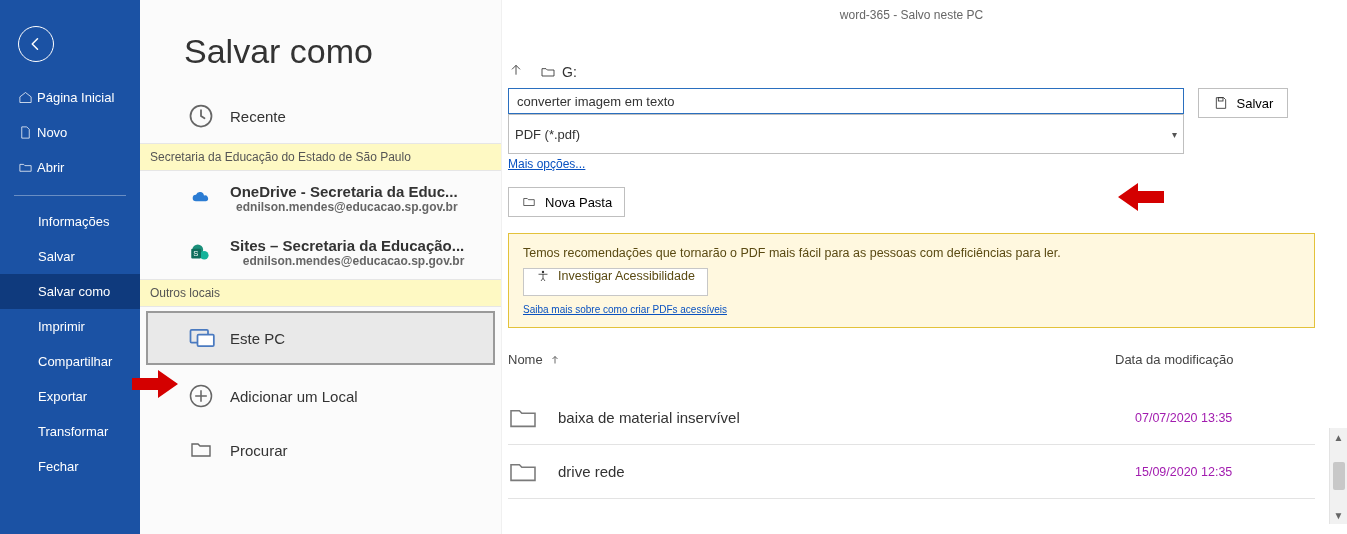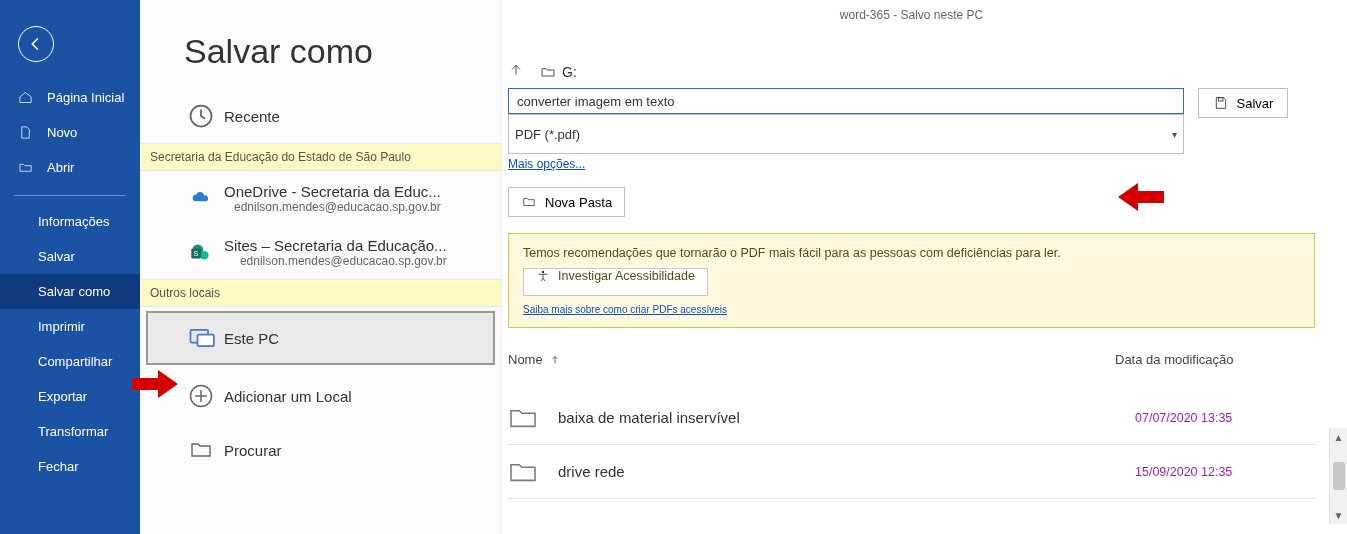--- a/index.html
+++ b/index.html
@@ -3,34 +3,34 @@
 <meta charset="utf-8">
 <style>
   * { box-sizing: border-box; margin: 0; padding: 0; font-family: "Segoe UI", Arial, sans-serif; }
   html, body { width: 1347px; height: 534px; overflow: hidden; background: #fff; }
 
   .app { display: flex; width: 100%; height: 100%; }
 
   
   .sidebar-blue { width: 140px; background: #1b52a4; color: #fff; font-size: 13px; display: flex; flex-direction: column; padding-top: 18px; position: relative; }
   .back-btn { width: 36px; height: 36px; border: 1px solid #fff; border-radius: 50%; margin: 8px 0 18px 18px; display:flex; align-items:center; justify-content:center; cursor:pointer; }
-  .sb-item { display:flex; align-items:center; gap:14px; padding: 10px 0 10px 18px; cursor:pointer; }
+  .sb-item { display:flex; align-items:center; gap:4px; padding: 10px 0 10px 18px; cursor:pointer; }
   .sb-item.with-icon svg { width:15px; height:15px; fill:none; stroke:#fff; stroke-width:1.2; }
   .sb-sep { border-top: 1px solid rgba(255,255,255,.35); margin: 10px 14px 8px 14px; }
   .sb-item2 { padding: 10px 0 10px 38px; cursor:pointer; }
   .sb-item2.active { background:#0f3a7d; }
 
   
   .panel-mid { width: 362px; background:#fbfbfb; border-right:1px solid #f0f0f0; display:flex; flex-direction:column; position:relative; }
   .title { font-size:34px; font-weight:300; color:#333; padding: 32px 0 18px 44px; }
-  .loc-item { display:flex; align-items:center; gap:6px; padding: 10px 18px 10px 44px; cursor:pointer; }
+  .loc-item { display:flex; align-items:center; gap:12px; padding: 10px 18px 10px 44px; cursor:pointer; }
   .loc-item .iconbox { width:34px; height:34px; display:flex; align-items:center; justify-content:center; }
   .loc-item .txt { font-size:15px; color:#333; }
   .loc-item .sub  { font-size:12px; color:#666;text-align:right; }
-  .loc-item.two-line .texts { display:flex; flex-direction:column; }
+  .loc-item.two-line .texts { display:flex; flex-direction:column;font-weight:bold; }
   .group-hdr { background:#fef9c3; color:#555; font-size:12px; padding:6px 10px 6px 10px; border-top:1px solid #e6e6e6; border-bottom:1px solid #e6e6e6; }
   .loc-item.selected { background:#e9e9e9; border:2px solid #9a9a9a; margin:4px 6px 4px 6px; padding:8px 12px 8px 36px; }
 
   .red-arrow { position:absolute; left:-8px; top:370px; pointer-events:none; }
   .red-arrow2 { position:absolute; left:614px; top:183px; pointer-events:none; z-index:5; }
 
   
   .panel-right { flex:1; position:relative; padding: 0 26px 0 0; }
   .win-title { text-align:center; font-size:12px; color:#666; padding:8px 0 40px 0; }
   .path-row { display:flex; align-items:center; gap:16px; margin-left:6px; margin-bottom:6px; }

